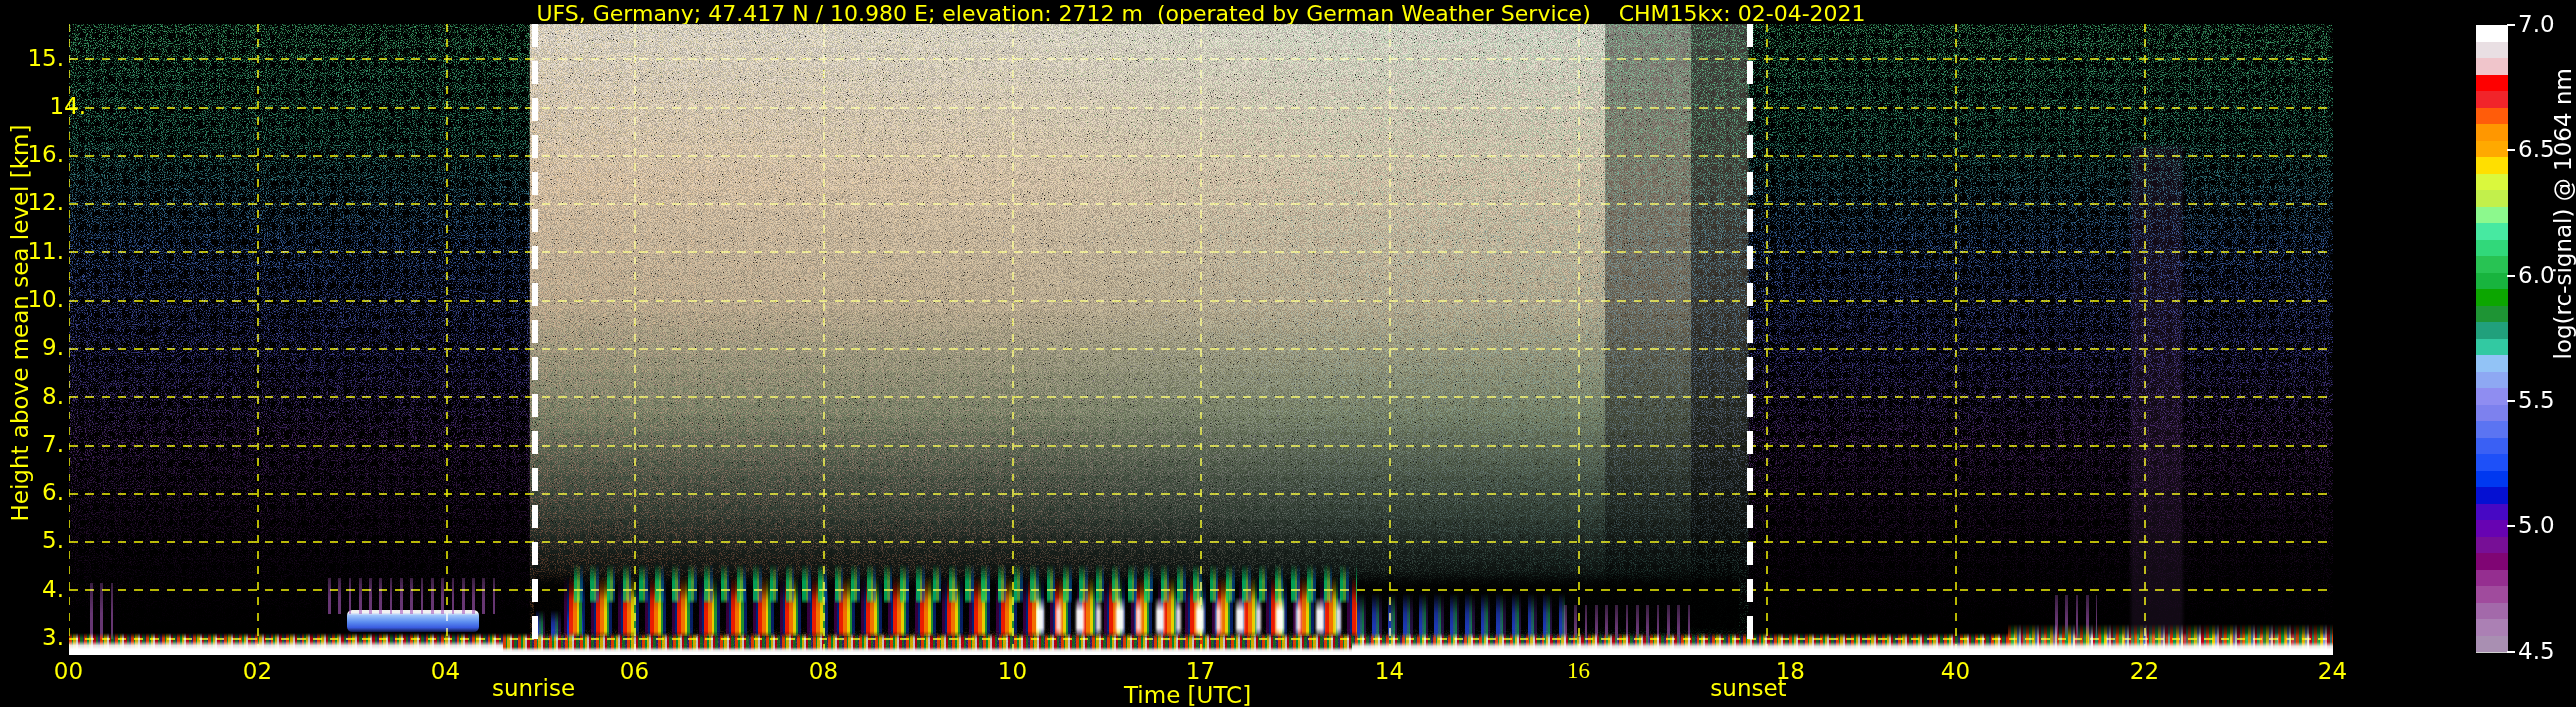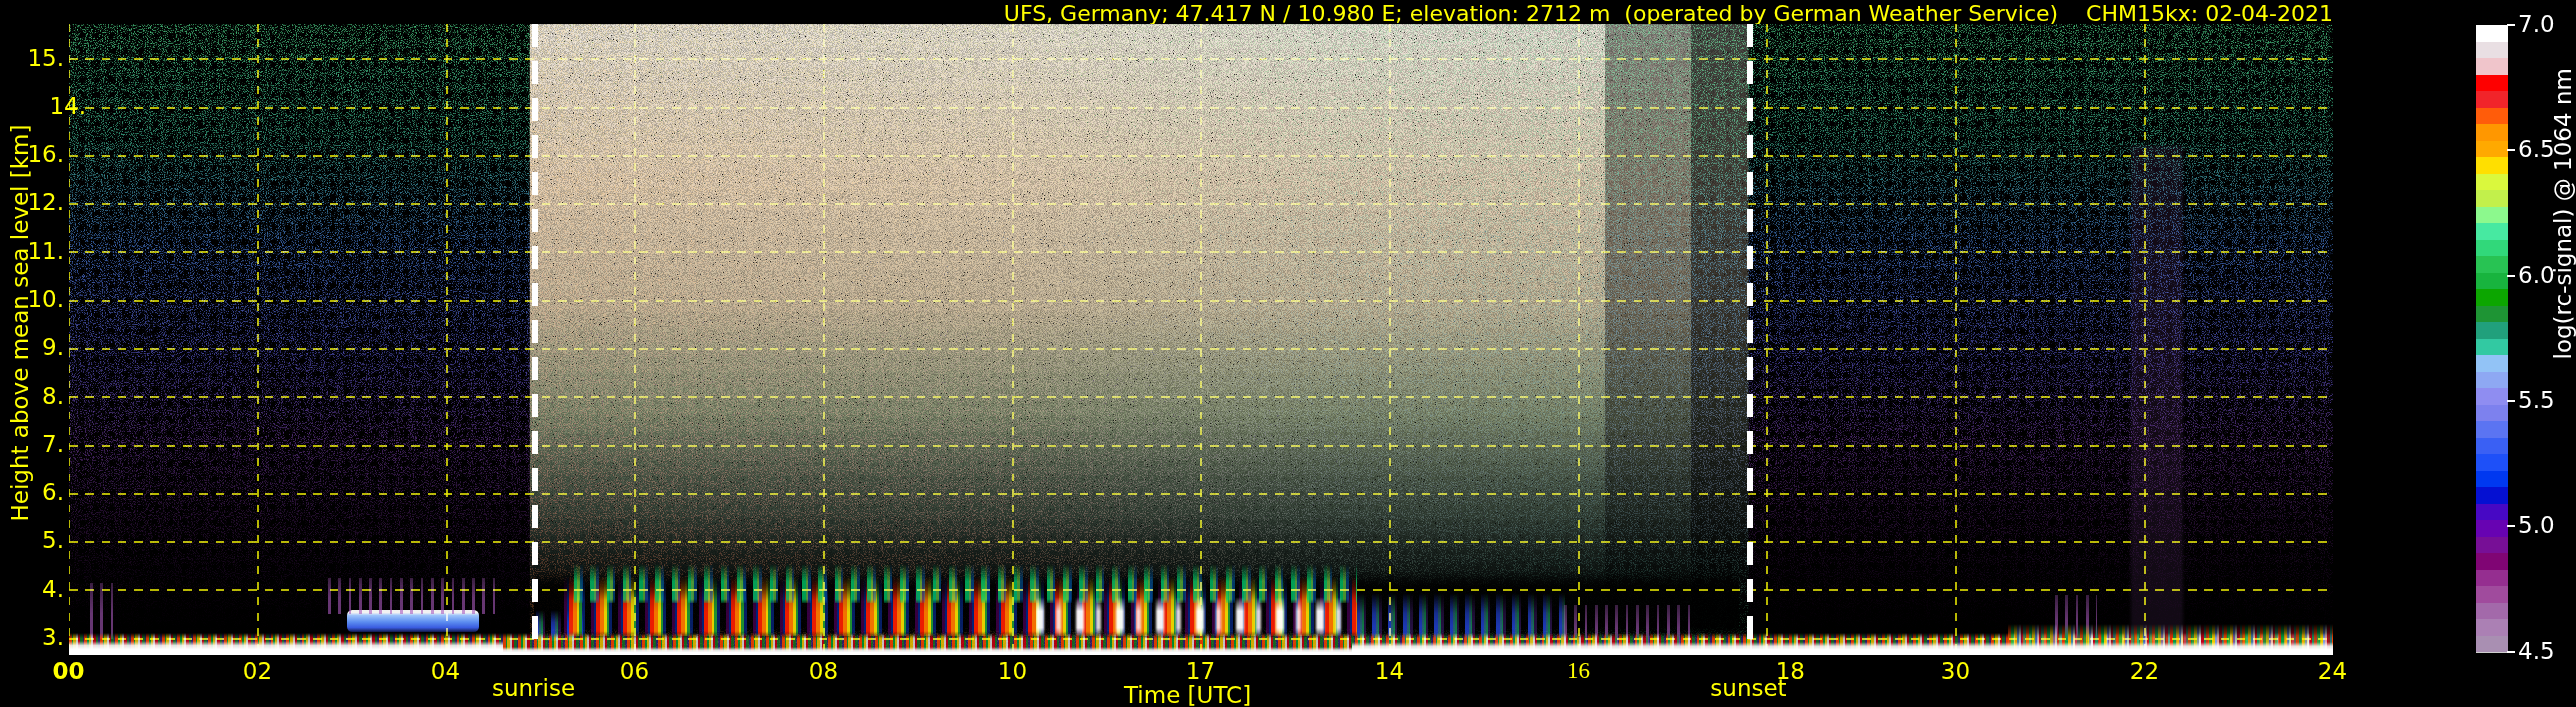--- a/index.html
+++ b/index.html
@@ -1,20 +1,20 @@
 <!DOCTYPE html>
 <html style="font-size:13.7px"><head>
 <meta charset="utf-8">
 <style>
   html,body{margin:0;padding:0;background:#000;}
   #stage{position:relative;width:2576px;height:707px;background:#000;overflow:hidden;
          font-family:"DejaVu Sans","Liberation Sans",sans-serif;}
   .ylw{color:#ffff00;}
   .wht{color:#ffffff;}
-  #chart-title{position:absolute;left:69px;top:0.9px;width:2264px;text-align:right;
+  #chart-title{position:absolute;left:69px;top:0.9px;width:2264px;text-align:center;
       font-size:22px;white-space:pre;}
   
   #plot{position:absolute;left:69px;top:24px;width:2264px;height:631px;background:#000;overflow:hidden;}
   #noise-svg{position:absolute;left:0;top:0;}
   #grid-layer,#feat-layer,#line-layer{position:absolute;left:0;top:0;width:100%;height:100%;}
   .gl-v{position:absolute;width:1.7px;background:repeating-linear-gradient(180deg,rgba(255,255,0,.8) 0 7.7px,transparent 7.7px 15.5px);}
   .gl-h{position:absolute;height:1.7px;background:repeating-linear-gradient(90deg,rgba(255,255,0,.8) 0 8.6px,transparent 8.6px 16.3px);}
   #grid-layer{mix-blend-mode:screen;opacity:.9;}
   .sunline{position:absolute;top:0;width:6px;height:631px;
       background:repeating-linear-gradient(180deg,#ffffff 0 23px,transparent 23px 37px);}
@@ -188,31 +188,31 @@
       </div>
     <div id="line-layer">
       <div class="sunline" id="sunrise-line" style="left: 463px;"></div>
       <div class="sunline" id="sunset-line" style="left: 1678px;"></div>
     </div>
   </div>
 
   <div id="yaxis-title" class="ylw">Height above mean sea level [km]</div>
   <div id="xaxis-title" class="ylw">Time [UTC]</div>
   <div id="xticks">
-      <div class="xtick ylw" style="left: 30px; top: 658px; font-weight: bold;">00</div>
+      <div class="xtick ylw" style="left: 30px; top: 658px;">00</div>
       <div class="xtick ylw" style="left: 219px; top: 658px;">02</div>
       <div class="xtick ylw" style="left: 407px; top: 658px;">04</div>
       <div class="xtick ylw" style="left: 596px; top: 658px;">06</div>
       <div class="xtick ylw" style="left: 785px; top: 658px;">08</div>
       <div class="xtick ylw" style="left: 974px; top: 658px;">10</div>
       <div class="xtick ylw" style="left: 1162px; top: 658px;">17</div>
       <div class="xtick ylw" style="left: 1351px; top: 658px;">14</div>
       <div class="xtick ylw" style="left: 1540px; top: 658px; font-family: Liberation Serif, serif;">16</div>
       <div class="xtick ylw" style="left: 1728px; top: 658px; text-align: right;">18</div>
-      <div class="xtick ylw" style="left: 1917px; top: 658px;">30</div>
+      <div class="xtick ylw" style="left: 1917px; top: 658px;">40</div>
       <div class="xtick ylw" style="left: 2106px; top: 658px;">22</div>
       <div class="xtick ylw" style="left: 2294px; top: 658px;">24</div>
     </div>
   <div id="yticks">
       <div class="ytick ylw" style="top: 45px;">15.</div>
       <div class="ytick ylw" style="top: 93px; margin-left: 22px;">14.</div>
       <div class="ytick ylw" style="top: 141px;">16.</div>
       <div class="ytick ylw" style="top: 189px;">12.</div>
       <div class="ytick ylw" style="top: 238px;">11.</div>
       <div class="ytick ylw" style="top: 286px;">10.</div>

